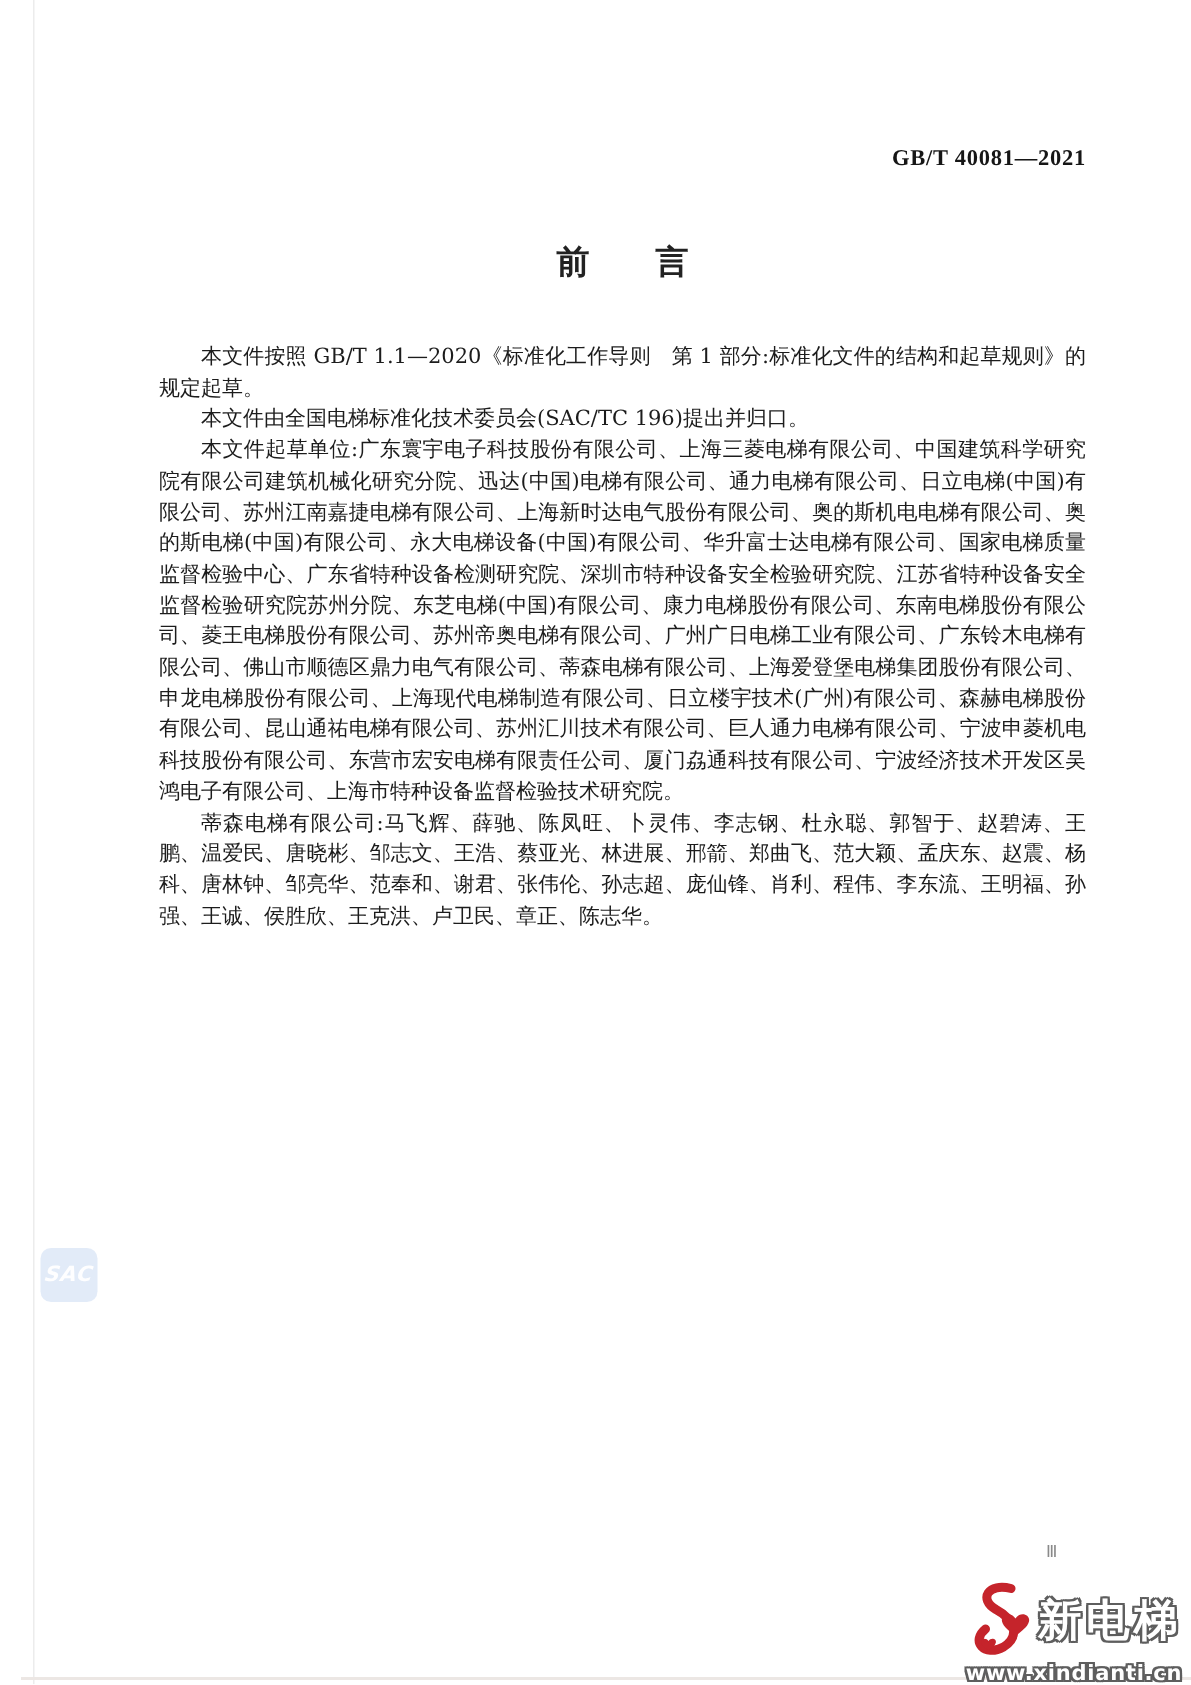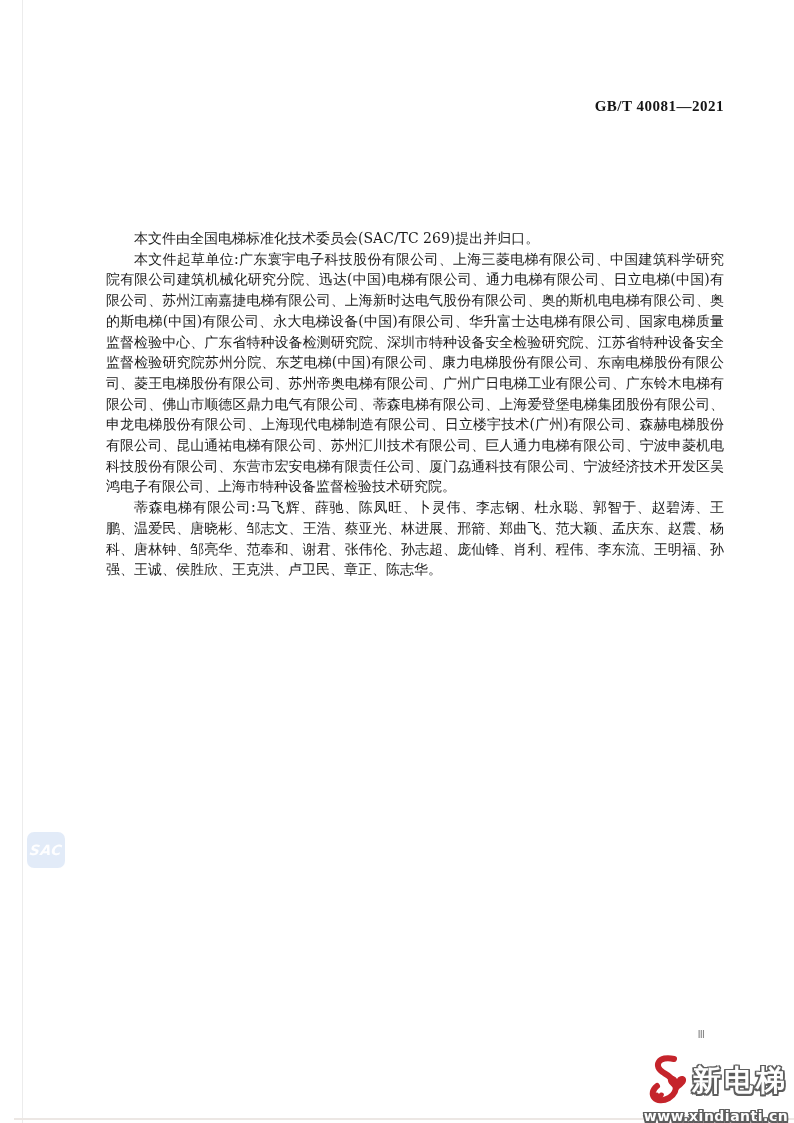--- a/index.html
+++ b/index.html
@@ -75,23 +75,25 @@
 </head>
 <body>
 
 <div class="page">
   <div class="edge-left"></div>
   <div class="edge-right"></div>
   <div class="edge-bottom"></div>
 
   <div class="doc-number">GB/T 40081—2021</div>
 
+  <div class="fore-title">前　　言</div>
 
   <div class="content">
-    <p>本文件由全国电梯标准化技术委员会(SAC/TC 269)提出并归口。</p>
+    <p>本文件按照 GB/T 1.1—2020《标准化工作导则　第 1 部分:标准化文件的结构和起草规则》的规定起草。</p>
+    <p>本文件由全国电梯标准化技术委员会(SAC/TC 196)提出并归口。</p>
     <p>本文件起草单位:广东寰宇电子科技股份有限公司、上海三菱电梯有限公司、中国建筑科学研究院有限公司建筑机械化研究分院、迅达(中国)电梯有限公司、通力电梯有限公司、日立电梯(中国)有限公司、苏州江南嘉捷电梯有限公司、上海新时达电气股份有限公司、奥的斯机电电梯有限公司、奥的斯电梯(中国)有限公司、永大电梯设备(中国)有限公司、华升富士达电梯有限公司、国家电梯质量监督检验中心、广东省特种设备检测研究院、深圳市特种设备安全检验研究院、江苏省特种设备安全监督检验研究院苏州分院、东芝电梯(中国)有限公司、康力电梯股份有限公司、东南电梯股份有限公司、菱王电梯股份有限公司、苏州帝奥电梯有限公司、广州广日电梯工业有限公司、广东铃木电梯有限公司、佛山市顺德区鼎力电气有限公司、蒂森电梯有限公司、上海爱登堡电梯集团股份有限公司、申龙电梯股份有限公司、上海现代电梯制造有限公司、日立楼宇技术(广州)有限公司、森赫电梯股份有限公司、昆山通祐电梯有限公司、苏州汇川技术有限公司、巨人通力电梯有限公司、宁波申菱机电科技股份有限公司、东营市宏安电梯有限责任公司、厦门劦通科技有限公司、宁波经济技术开发区吴鸿电子有限公司、上海市特种设备监督检验技术研究院。</p>
     <p>蒂森电梯有限公司:马飞辉、薛驰、陈凤旺、卜灵伟、李志钢、杜永聪、郭智于、赵碧涛、王鹏、温爱民、唐晓彬、邹志文、王浩、蔡亚光、林进展、邢箭、郑曲飞、范大颖、孟庆东、赵震、杨科、唐林钟、邹亮华、范奉和、谢君、张伟伦、孙志超、庞仙锋、肖利、程伟、李东流、王明福、孙强、王诚、侯胜欣、王克洪、卢卫民、章正、陈志华。</p>
   </div>
 
   <div class="sac-mark">
     <span>SAC</span>
   </div>
 
   <div class="page-number">Ⅲ</div>
 

